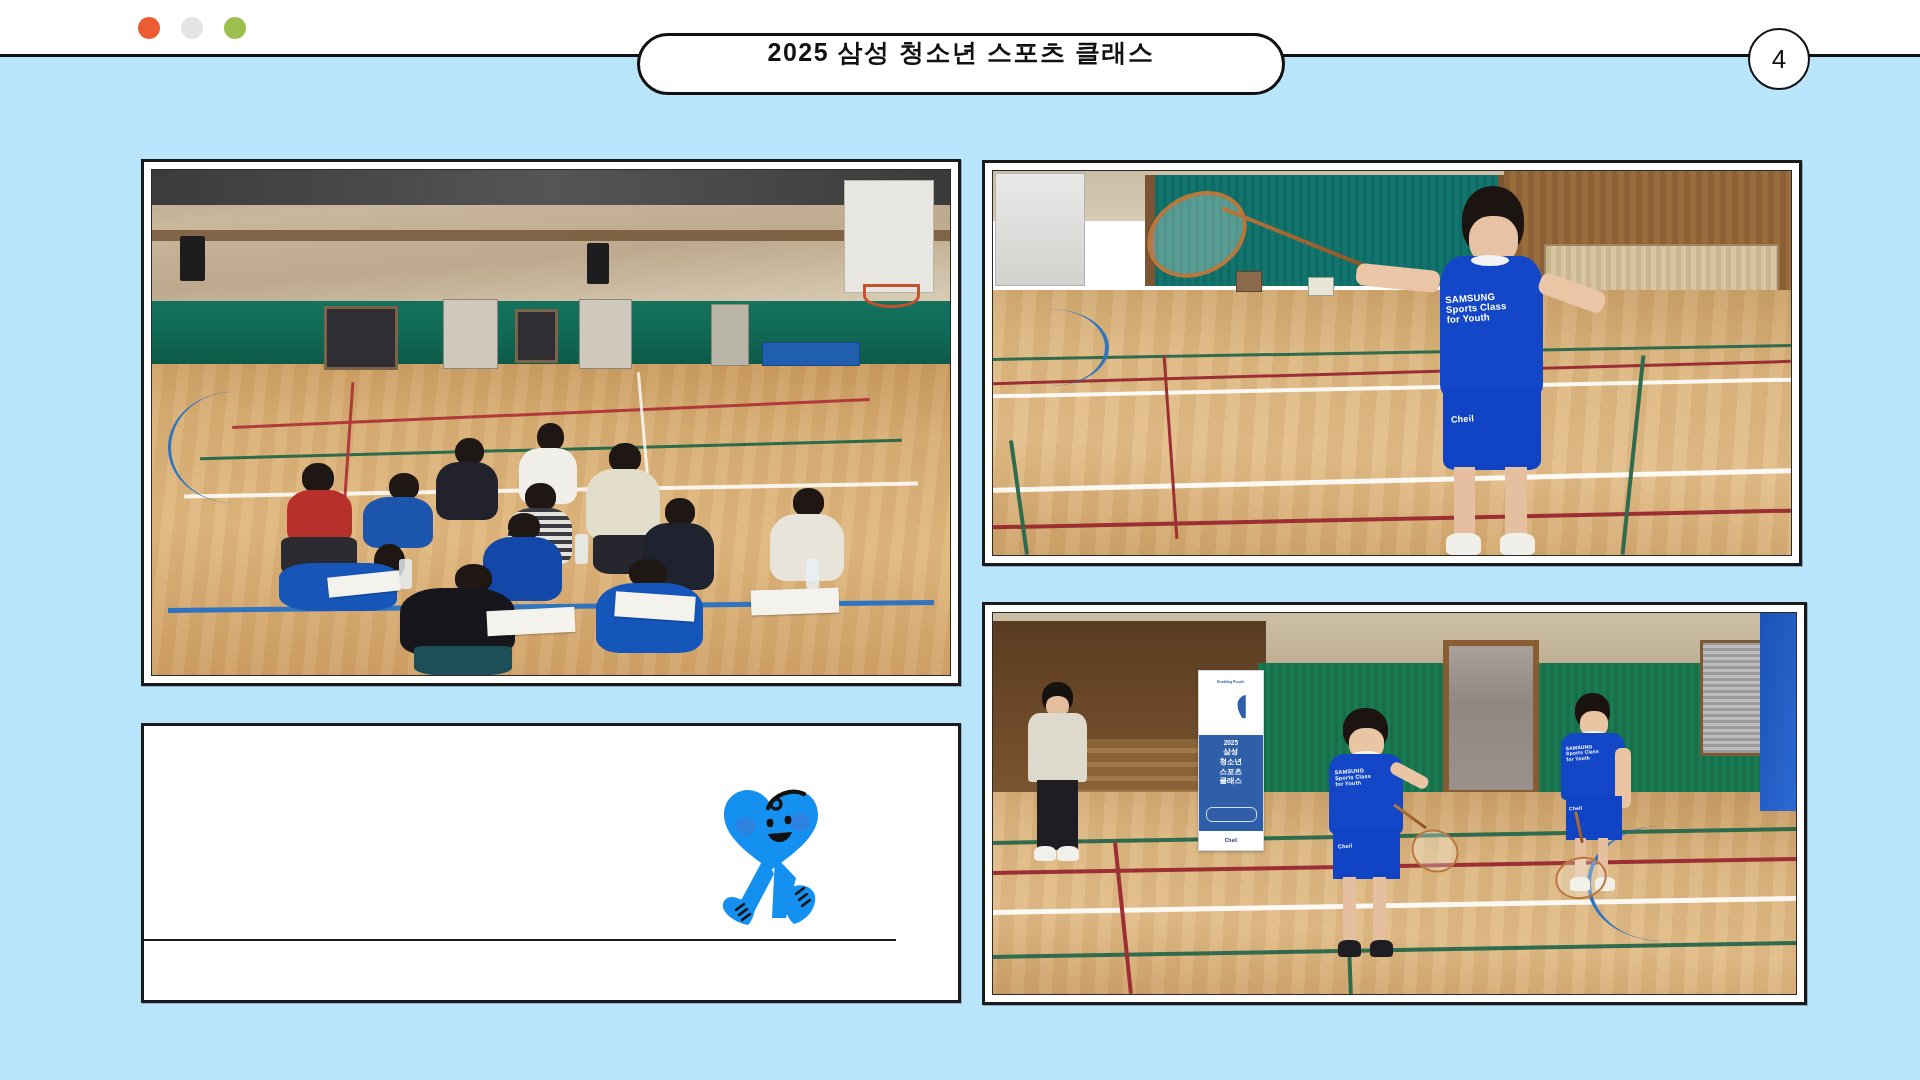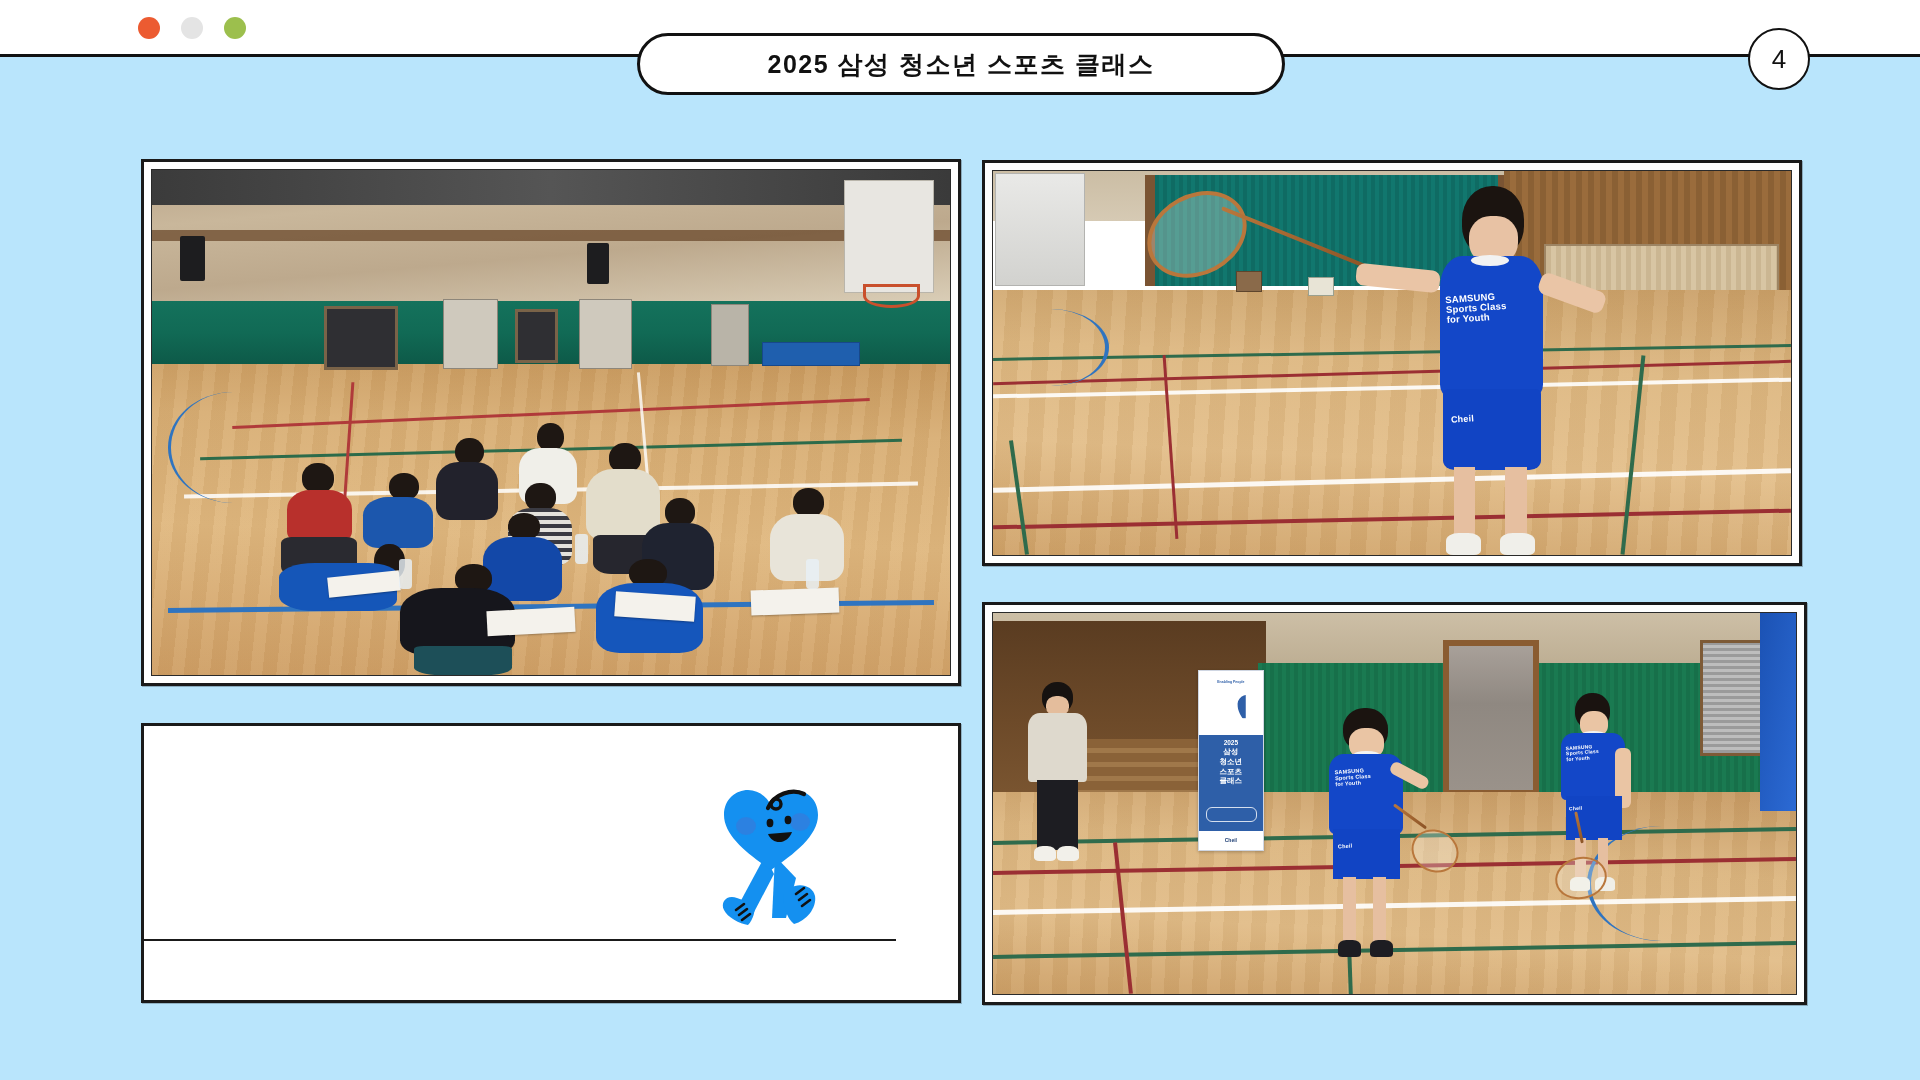--- a/index.html
+++ b/index.html
@@ -37,21 +37,20 @@
 
   .title-pill {
     position: absolute;
     left: 637px; top: 33px;
     width: 648px; height: 62px;
     background: #ffffff;
     border: 3px solid #111;
     border-radius: 34px;
     box-sizing: border-box;
     display: flex;
-    align-items: center;
     justify-content: center;
     z-index: 8;
   }
   .title-pill-text {
     font-size: 25px;
     font-weight: 700;
     letter-spacing: 1.5px;
     color: #111;
     white-space: nowrap;
   }

